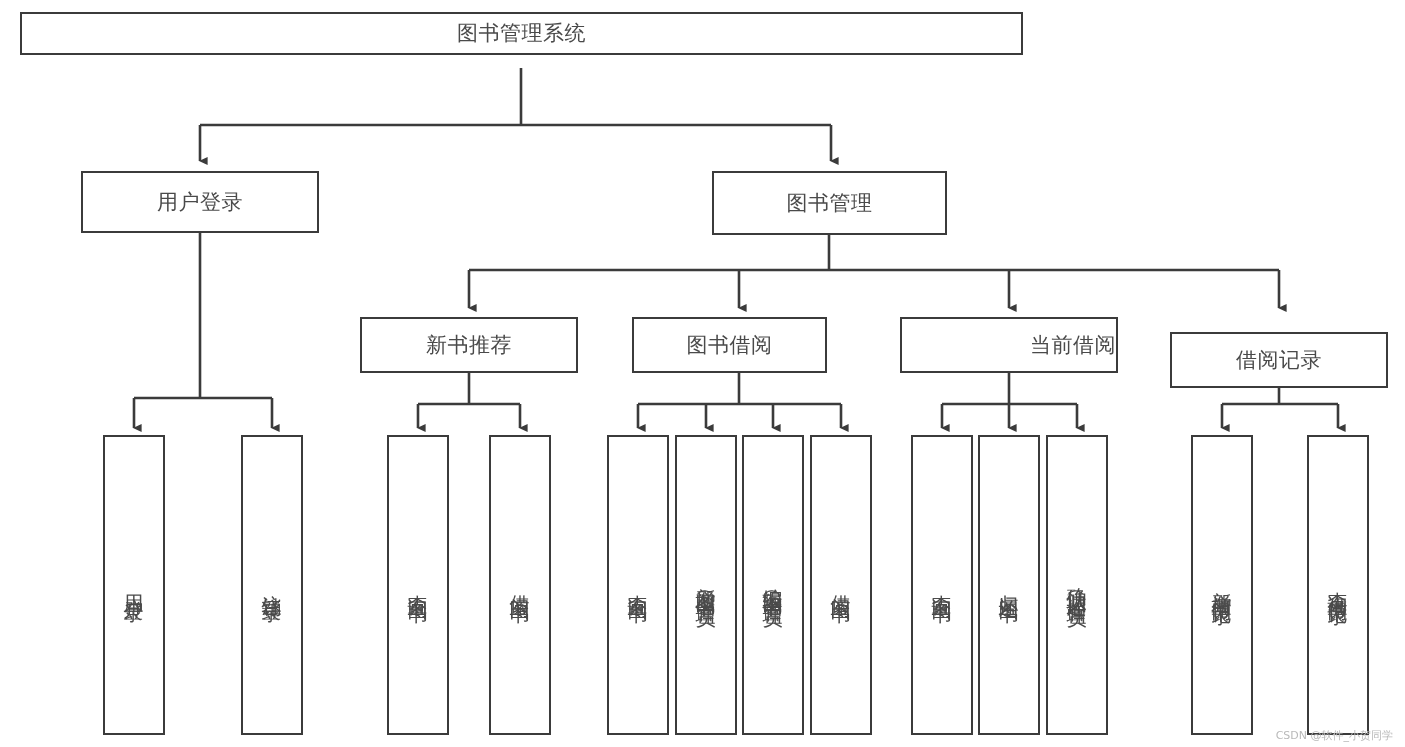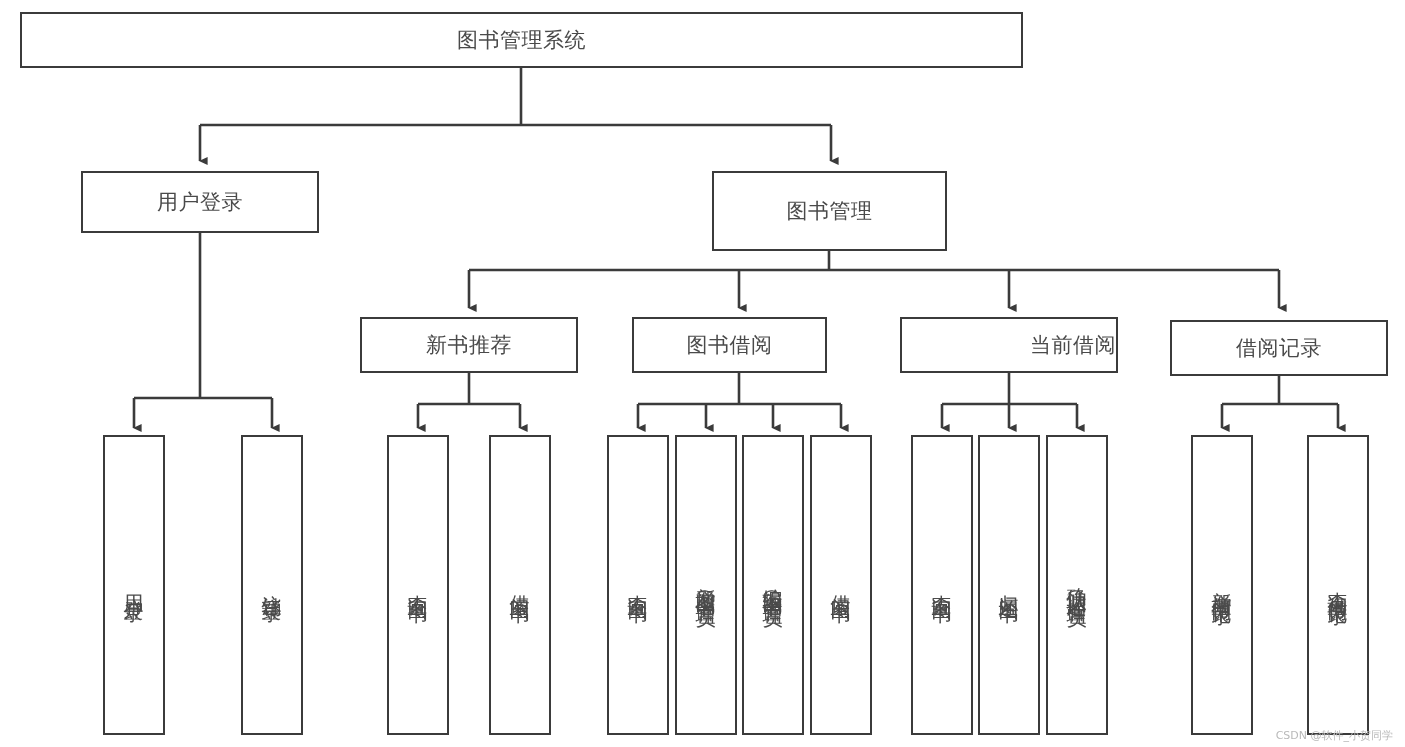--- a/index.html
+++ b/index.html
@@ -130,45 +130,45 @@
       <path d="M1009,404 L1009,428" marker-end="url(#arrowhead)"></path>
       <path d="M1077,404 L1077,428" marker-end="url(#arrowhead)"></path>
 
       <path d="M1279,373 L1279,404"></path>
       <path d="M1222,404 L1338,404"></path>
       <path d="M1222,404 L1222,428" marker-end="url(#arrowhead)"></path>
       <path d="M1338,404 L1338,428" marker-end="url(#arrowhead)"></path>
     </g>
   </svg>
 
-  <div class="node" style="left:20px; top:12px; width:1003px; height:56px;">
+  <div class="node" style="left:20px; top:12px; width:1003px; height:43px;">
     <span class="node-label">图书管理系统</span>
   </div>
 
   <div class="node" style="left:81px; top:171px; width:238px; height:62px;">
     <span class="node-label">用户登录</span>
   </div>
 
-  <div class="node" style="left:712px; top:171px; width:235px; height:80px;">
+  <div class="node" style="left:712px; top:171px; width:235px; height:64px;">
     <span class="node-label">图书管理</span>
   </div>
 
   <div class="node" style="left:360px; top:317px; width:218px; height:56px;">
     <span class="node-label">新书推荐</span>
   </div>
 
   <div class="node" style="left:632px; top:317px; width:195px; height:56px;">
     <span class="node-label">图书借阅</span>
   </div>
 
   <div class="node" style="left:900px; top:317px; width:218px; height:56px;justify-content:flex-end;">
     <span class="node-label">当前借阅</span>
   </div>
 
-  <div class="node" style="left:1170px; top:320px; width:218px; height:56px;">
+  <div class="node" style="left:1170px; top:332px; width:218px; height:56px;">
     <span class="node-label">借阅记录</span>
   </div>
 
   <div class="node leaf" style="left:103px; top:435px; width:62px; height:300px;">
     <span class="node-label">用户登录</span>
   </div>
 
   <div class="node leaf" style="left:241px; top:435px; width:62px; height:300px;">
     <span class="node-label">注销登录</span>
   </div>

